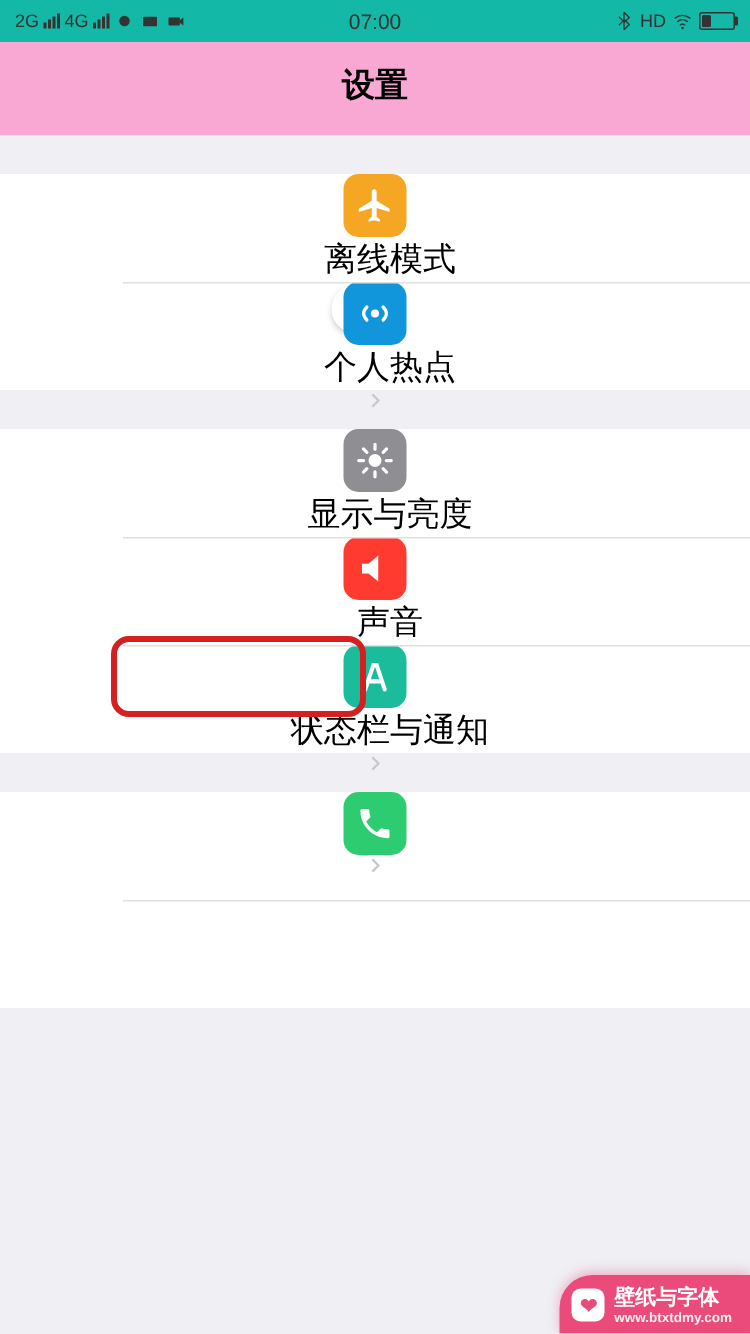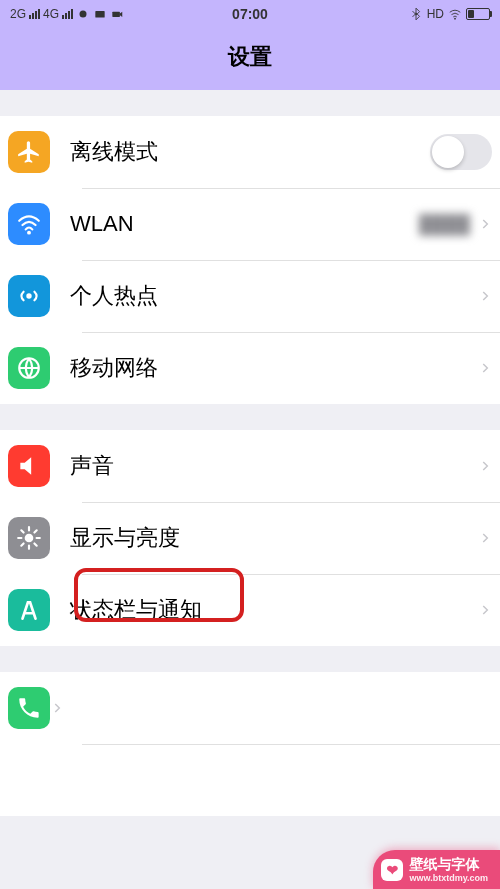--- a/index.html
+++ b/index.html
@@ -12,57 +12,58 @@
       position: relative;
     }
     .status-bar {
       height: 28px;
       display: flex;
       align-items: center;
       padding: 0 10px;
       font-size: 12px;
       color: #333;
       justify-content: space-between;
-      background: #c4b5fd;
+      background: #14b8a6;
     }
     .status-left { display: flex; align-items: center; gap: 3px; }
     .status-center {
       position: absolute;
       left: 50%;
       transform: translateX(-50%);
-      font-weight: 700;
+      font-weight: 400;
       font-size: 14px;
     }
     .status-right { display: flex; align-items: center; gap: 4px; }
     .signal-bars { display: inline-flex; align-items: flex-end; gap: 1px; }
     .signal-bars span { width: 2px; background: #333; }
     .signal-bars span:nth-child(1){height:4px}
     .signal-bars span:nth-child(2){height:6px}
     .signal-bars span:nth-child(3){height:8px}
     .signal-bars span:nth-child(4){height:10px}
     .status-icon { width: 14px; height: 14px; display: inline-flex; align-items:center; justify-content:center; }
     .battery { width: 24px; height: 12px; border: 1px solid #333; border-radius: 2px; position: relative; }
     .battery::after { content:''; width:2px; height:6px; background:#333; position:absolute; right:-3px; top:2px; border-radius:0 1px 1px 0; }
     .battery-fill { position:absolute; left:1px; top:1px; bottom:1px; width:6px; background:#333; border-radius:1px; }
     .header {
       text-align: center;
       padding: 14px 0 18px 0;
       font-size: 22px;
       font-weight: 600;
       color: #000;
-      background: #c4b5fd;
+      background: #f9a8d4;
     }
     .section { background: #fff; margin-top: 26px; }
     .section:first-of-type { margin-top: 24px; }
     .row {
       display: flex;
       align-items: center;
       height: 72px;
-      padding: 0 8px;
+      padding: 0 21px;
       position: relative;
+      flex-direction: column;
     }
     .row + .row::before {
       content: '';
       position: absolute;
       left: 82px;
       right: 0;
       top: 0;
       height: 1px;
       background: #e0e0e0;
     }
@@ -186,80 +187,55 @@
   <div class="row">
     <div class="icon-box" style="background:#f5a623">
       <svg width="26" height="26" viewBox="0 0 24 24">
           <path d="M21 16v-2l-8-5V3.5c0-.83-.67-1.5-1.5-1.5S10 2.67 10 3.5V9l-8 5v2l8-2.5V19l-2 1.5V22l3.5-1 3.5 1v-1.5L13 19v-5.5l8 2.5z" fill="#fff"></path>
         </svg>
     </div>
     <div class="row-label">离线模式</div>
     <div class="toggle"></div>
   </div>
   <div class="row">
-    <div class="icon-box" style="background:#2d8cff">
-      <svg width="26" height="26" viewBox="0 0 24 24">
-          <path d="M3 9 Q12 1 21 9 M6 13 Q12 7 18 13 M9 17 Q12 13.5 15 17" stroke="#fff" stroke-width="2" fill="none" stroke-linecap="round"></path>
-          <circle cx="12" cy="20" r="1.8" fill="#fff"></circle>
-        </svg>
-    </div>
-    <div class="row-label">WLAN</div>
-    <div class="row-value">████</div>
-    <div class="chevron"><svg viewBox="0 0 24 24">
-          <path d="M9 5l7 7-7 7"></path>
-        </svg></div>
-  </div>
-  <div class="row">
     <div class="icon-box" style="background:#1296db">
       <svg width="26" height="26" viewBox="0 0 24 24">
           <circle cx="12" cy="12" r="2.5" fill="#fff"></circle>
           <path d="M7 8 Q3 12 7 16 M17 8 Q21 12 17 16" stroke="#fff" stroke-width="2" fill="none" stroke-linecap="round"></path>
         </svg>
     </div>
     <div class="row-label">个人热点</div>
     <div class="chevron"><svg viewBox="0 0 24 24">
           <path d="M9 5l7 7-7 7"></path>
         </svg></div>
   </div>
-  <div class="row">
-    <div class="icon-box" style="background:#2ecc71">
-      <svg width="26" height="26" viewBox="0 0 24 24">
-          <circle cx="12" cy="12" r="9" stroke="#fff" stroke-width="2" fill="none"></circle>
-          <path d="M3 12h18 M12 3 Q18 12 12 21 M12 3 Q6 12 12 21" stroke="#fff" stroke-width="2" fill="none"></path>
-        </svg>
-    </div>
-    <div class="row-label">移动网络</div>
-    <div class="chevron"><svg viewBox="0 0 24 24">
-          <path d="M9 5l7 7-7 7"></path>
-        </svg></div>
-  </div>
 </div>
 
 <div class="section">
-  <div class="row">
-    <div class="icon-box" style="background:#ff3b30">
-      <svg width="26" height="26" viewBox="0 0 24 24">
-          <path d="M4 9v6h4l6 5V4l-6 5H4z" fill="#fff"></path>
-        </svg>
-    </div>
-    <div class="row-label">声音</div>
-    <div class="chevron"><svg viewBox="0 0 24 24">
-          <path d="M9 5l7 7-7 7"></path>
-        </svg></div>
-  </div>
   <div class="row">
     <div class="icon-box" style="background:#8e8e93">
       <svg width="26" height="26" viewBox="0 0 24 24">
           <circle cx="12" cy="12" r="4" fill="#fff"></circle>
           <g stroke="#fff" stroke-width="2" stroke-linecap="round">
             <path d="M12 2v3M12 19v3M2 12h3M19 12h3M4.9 4.9l2.1 2.1M17 17l2.1 2.1M4.9 19.1l2.1-2.1M17 7l2.1-2.1"></path>
           </g>
         </svg>
     </div>
     <div class="row-label">显示与亮度</div>
+    <div class="chevron"><svg viewBox="0 0 24 24">
+          <path d="M9 5l7 7-7 7"></path>
+        </svg></div>
+  </div>
+  <div class="row">
+    <div class="icon-box" style="background:#ff3b30">
+      <svg width="26" height="26" viewBox="0 0 24 24">
+          <path d="M4 9v6h4l6 5V4l-6 5H4z" fill="#fff"></path>
+        </svg>
+    </div>
+    <div class="row-label">声音</div>
     <div class="chevron"><svg viewBox="0 0 24 24">
           <path d="M9 5l7 7-7 7"></path>
         </svg></div>
   </div>
   <div class="row row-wallpaper">
     <div class="icon-box" style="background:#1abc9c">
       <svg width="26" height="26" viewBox="0 0 24 24">
           <path d="M6 20 L11 5 L13 5 L18 20 M8 15 L16 15" stroke="#fff" stroke-width="2.5" fill="none" stroke-linecap="round"></path>
         </svg>
     </div>

